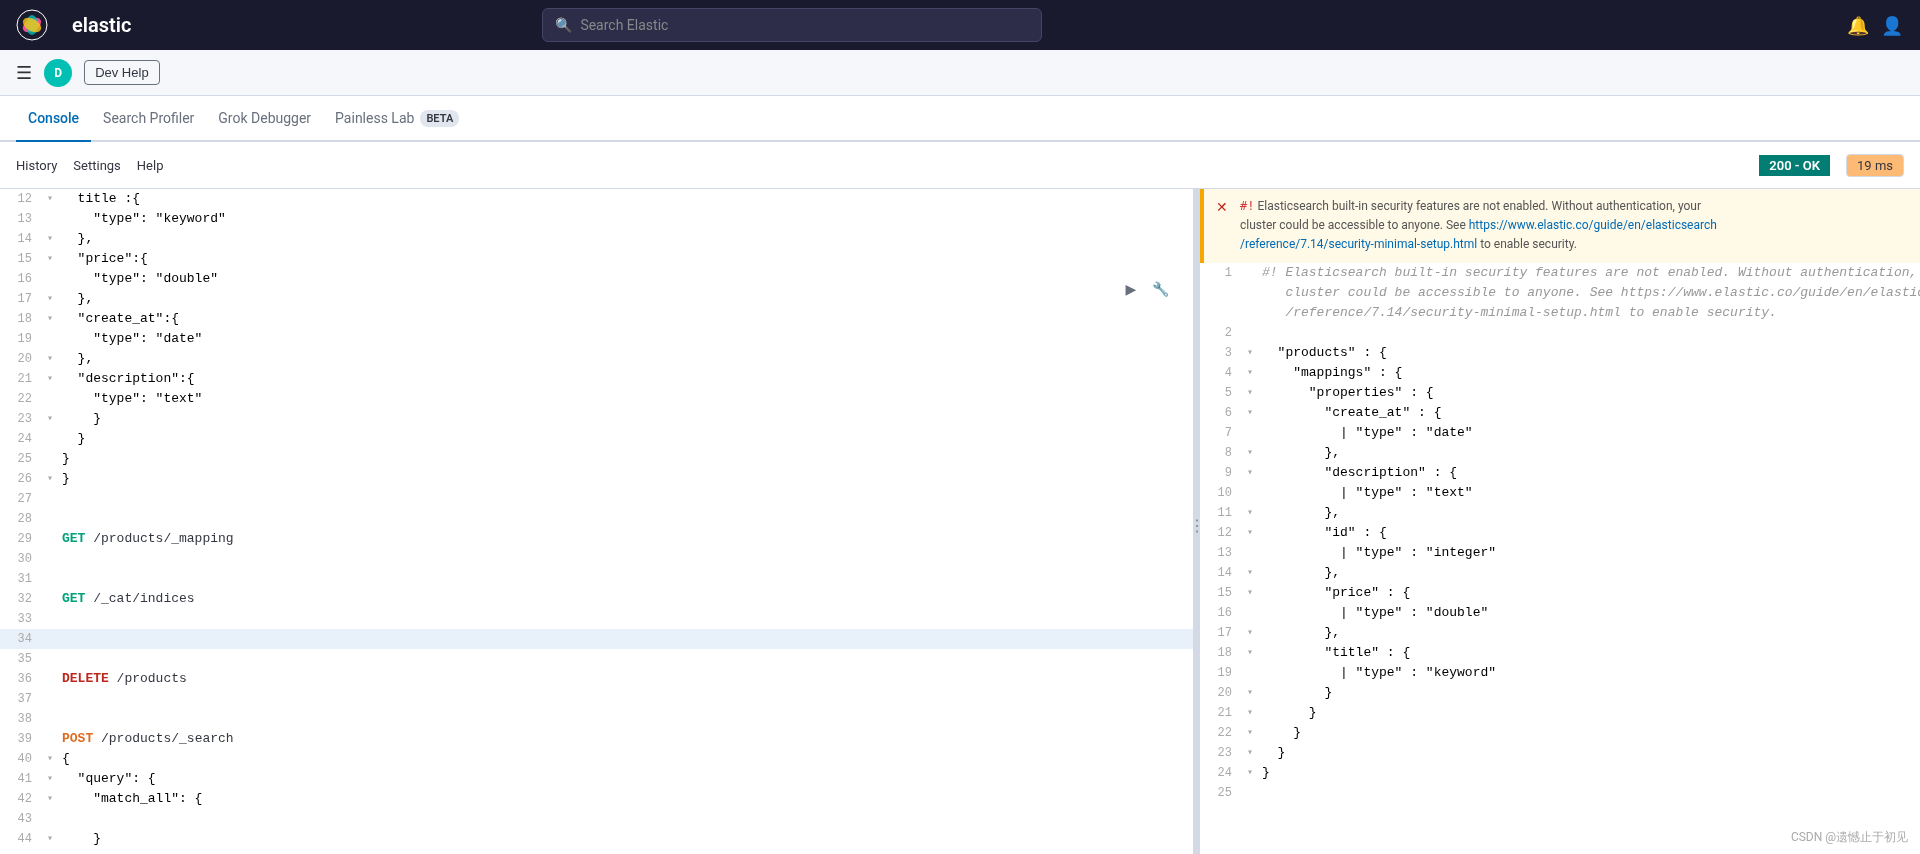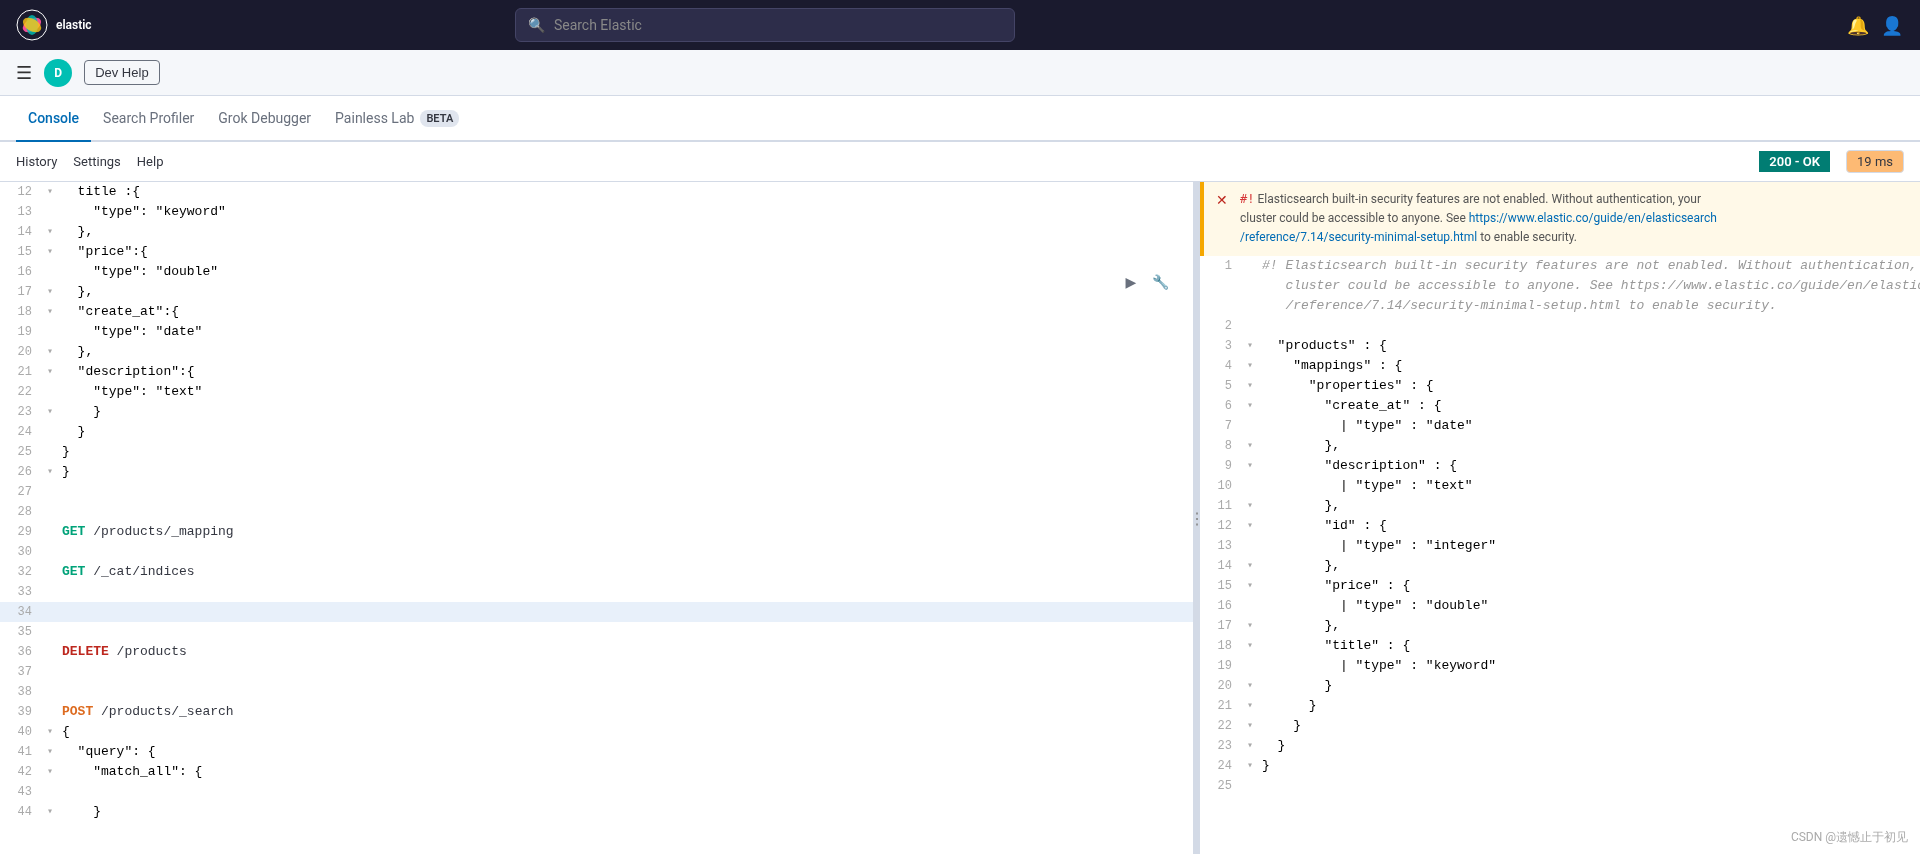--- a/index.html
+++ b/index.html
@@ -10,23 +10,23 @@
       background: #1a1a2e;
       height: 50px;
       display: flex;
       align-items: center;
       padding: 0 16px;
       gap: 16px;
     }
     .elastic-logo {
       display: flex;
       align-items: center;
-      gap: 8px;
+      gap: 24px;
       color: #fff;
-      font-size: 12px;
+      font-size: 20px;
       font-weight: 600;
     }
     .logo-icon {
       width: 32px;
       height: 32px;
     }
     .search-bar {
       flex: 1;
       max-width: 500px;
       margin: 0 auto;
@@ -115,21 +115,21 @@
       font-weight: 600;
       color: #343741;
       margin-left: 6px;
     }
 
     
     .sub-toolbar {
       display: flex;
       align-items: center;
       padding: 0 16px;
-      height: 40px;
+      height: 47px;
       border-bottom: 1px solid #d3dae6;
       background: #fff;
       gap: 16px;
     }
     .sub-toolbar-item {
       font-size: 13px;
       color: #343741;
       cursor: pointer;
     }
     .status-badge {
@@ -457,20 +457,25 @@
           <span class="line-gutter"></span>
           <span class="line-content"></span>
         </div>
         <div class="code-line">
           <span class="line-num">29</span>
           <span class="line-gutter"></span>
           <span class="line-content"><span class="method-get">GET</span><span class="url"> /products/_mapping</span></span>
         </div>
         <div class="code-line">
           <span class="line-num">30</span>
+          <span class="line-gutter"></span>
+          <span class="line-content"></span>
+        </div>
+        <div class="code-line">
+          <span class="line-num">31</span>
           <span class="line-gutter"></span>
           <span class="line-content"></span>
         </div>
         <div class="code-line">
           <span class="line-num">32</span>
           <span class="line-gutter"></span>
           <span class="line-content"><span class="method-get">GET</span><span class="url"> /_cat/indices</span></span>
         </div>
         <div class="code-line">
           <span class="line-num">33</span>

